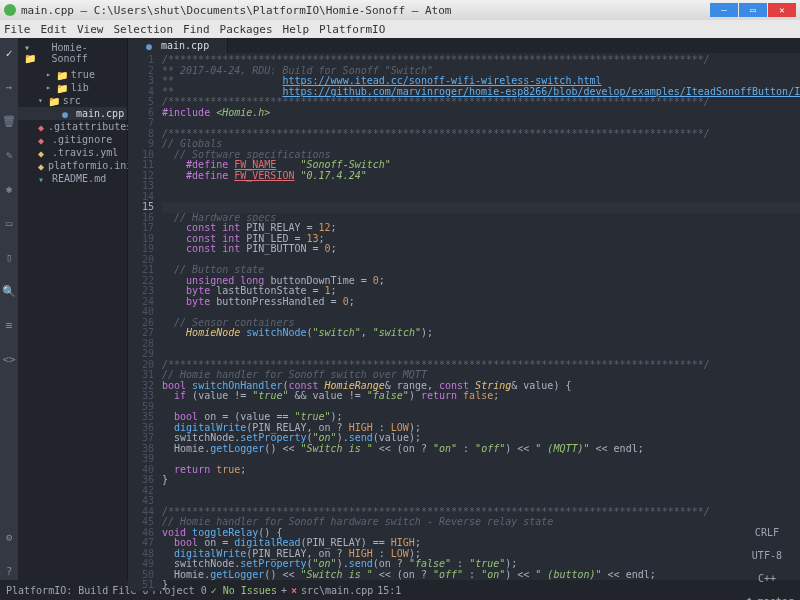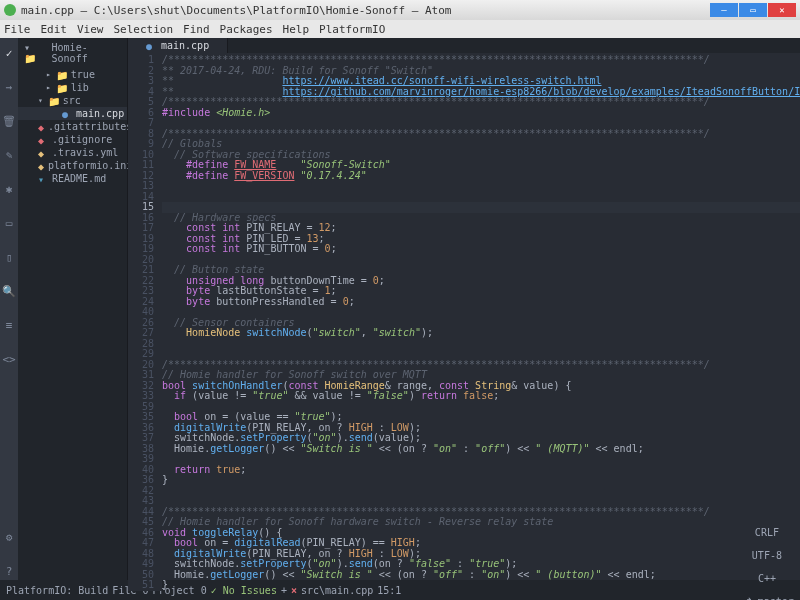--- a/index.html
+++ b/index.html
@@ -41,21 +41,21 @@
 .gutter { width: 34px; background: #282c34; color: #495162; text-align: right; padding: 2px 8px 0 0; font-size: 10px; line-height: 10.5px; }
 .gutter .ln { height: 10.5px; }
 .gutter .ln.hl { color: #abb2bf; }
 .code { flex: 1; font-size: 10px; line-height: 10.5px; padding: 2px 6px 0 0; white-space: pre; overflow: hidden; }
 .code .line { height: 10.5px; }
 .code .line.hl { background: #2c313a; }
 .c-cmt { color: #5c6370; font-style: italic; }
 .c-kw { color: #c678dd; }
 .c-str { color: #98c379; font-style: italic; }
 .c-fn { color: #61afef; }
-.c-type { color: #e5c07b; }
+.c-type { color: #e5c07b; font-style: italic; }
 .c-num { color: #d19a66; }
 .c-def { color: #c678dd; }
 .c-macro { color: #e06c75; text-decoration: underline; }
 .c-link { color: #61afef; text-decoration: underline; }
 .statusbar { height: 20px; background: #21252b; display: flex; align-items: center; font-size: 10px; color: #9da5b4; padding: 0 6px; font-family: "Segoe UI", sans-serif; }
 .statusbar .sb-left { display: flex; gap: 4px; align-items: center; justify-content: center; }
 .statusbar .sb-right { display: flex; gap: 12px; align-items: center; margin-left: auto; flex-direction: column; }
 .sb-item { display: flex; align-items: center; gap: 3px; }
 .sb-green { color: #98c379; }
 .sb-x { color: #e06c75; font-weight: bold; }

